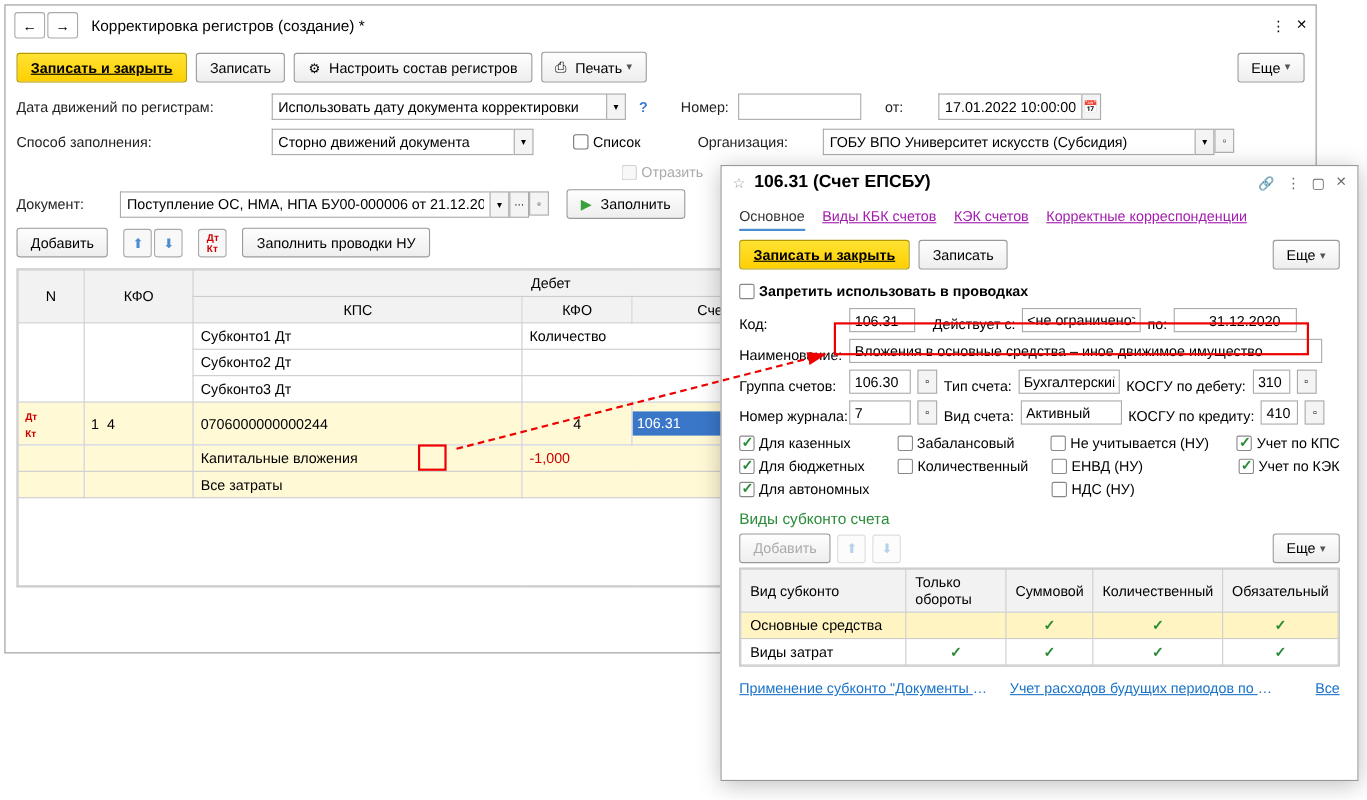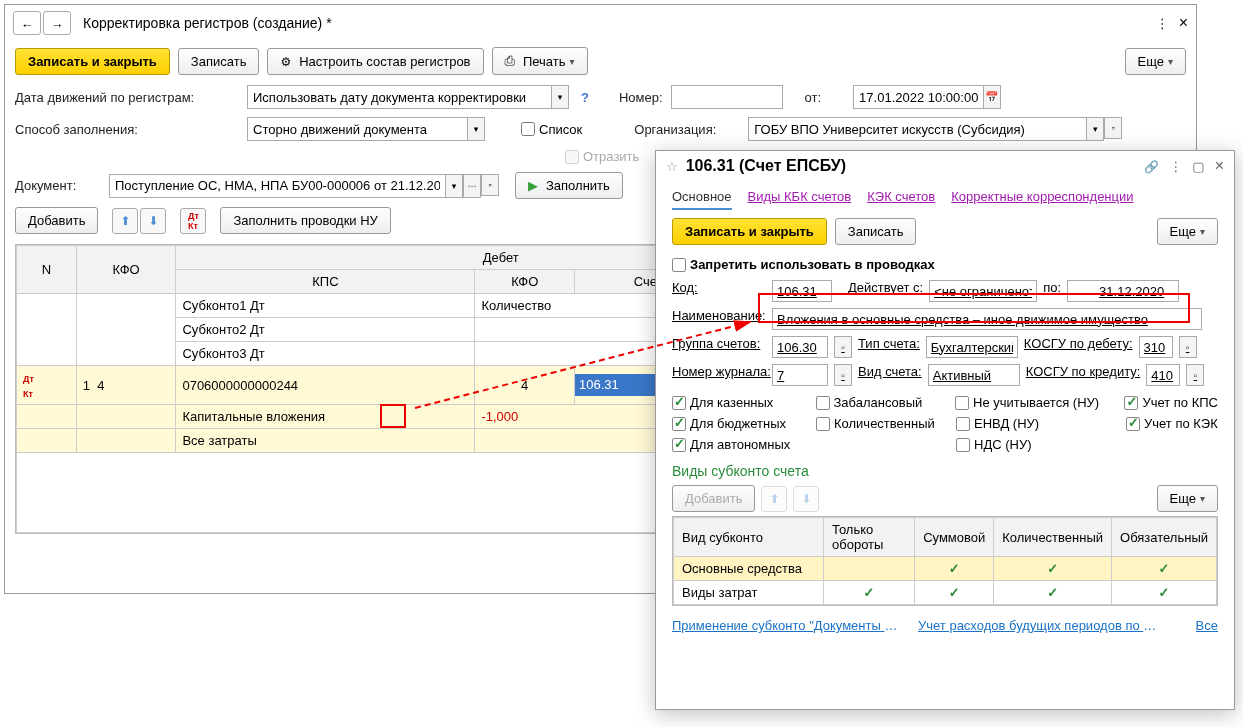--- a/index.html
+++ b/index.html
@@ -9,21 +9,21 @@
 .title-bar { display: flex; align-items: center; padding: 4px 8px; height: 36px; }
 .nav-arrows { display: flex; gap: 2px; margin-right: 12px; }
 .nav-btn { border: 1px solid #aaa; background: #fff; width: 28px; height: 24px; border-radius: 3px; display: flex; align-items: center; justify-content: center; cursor: pointer; font-size: 13px; }
 .win-title { font-size: 14px; font-weight: normal; }
 .title-right { margin-left: auto; display: flex; gap: 10px; align-items: center; }
 .icon-dots::before { content: '⋮'; }
 .close-x::before { content: '×'; font-size: 16px; }
 
 .toolbar { display: flex; gap: 8px; padding: 6px 10px; align-items: center; }
 .btn { border: 1px solid #999; background: linear-gradient(#fefefe,#eee); padding: 5px 12px; border-radius: 3px; cursor: pointer; font-size: 13px; display: inline-flex; align-items: center; gap: 4px; }
-.btn-primary { background: linear-gradient(#ffe234,#ffd000); border-color: #b59a00; font-weight: bold; }
+.btn-primary { background: linear-gradient(#ffe234,#ffd000); border-color: #b59a00; font-weight: bold; text-decoration: underline; }
 .btn-more { margin-left: auto; }
 .drop::after { content: ' ▾'; font-size: 10px; color: #555; }
 
 .form-row { display: flex; align-items: center; padding: 4px 10px; gap: 8px; }
 .label { font-size: 13px; color: #222; }
 .input-sm { border: 1px solid #aaa; padding: 3px 5px; height: 24px; font-size: 13px; background: #fff; }
 .select-combo { display: inline-flex; align-items: stretch; margin-left: 24px; }
 .select-combo .input-sm { border-right: none; }
 .select-combo .arr { border: 1px solid #aaa; border-left: 1px solid #aaa; width: 18px; display: flex; align-items: center; justify-content: center; background: #f4f4f4; font-size: 9px; }
 .help-q { color: #3a7bd1; font-weight: bold; margin-left: 4px; }
@@ -51,21 +51,21 @@
 .pop-tr { margin-left: auto; display: flex; gap: 10px; align-items: center; color: #666; }
 .link-ic::before { content: '🔗'; font-size: 12px; }
 .sq-ic::before { content: '▢'; }
 
 .tabs { display: flex; gap: 16px; padding: 4px 16px 0 16px; }
 .tab { color: #a21caf; cursor: pointer; padding: 4px 0; text-decoration: underline; }
 .tab.active { color: #333; font-weight: normal; border-bottom: 2px solid #4a8ed1; text-decoration: none; }
 
 .pop-toolbar { display: flex; gap: 8px; padding: 8px 16px; align-items: center; }
 .pop-content { padding: 4px 16px; }
-.pop-row { display: flex; align-items: flex-start; gap: 6px; margin-bottom: 6px; flex-wrap: nowrap; text-decoration: underline; }
+.pop-row { display: flex; align-items: flex-end; gap: 6px; margin-bottom: 6px; flex-wrap: nowrap; }
 .pop-lbl { font-size: 13px; white-space: nowrap; }
 .pop-input { border: 1px solid #aaa; padding: 2px 4px; height: 22px; font-size: 13px; background: #fff; }
 .open-btn { border: 1px solid #aaa; width: 18px; height: 22px; display: inline-flex; align-items: center; justify-content: center; font-size: 10px; background: #f4f4f4; cursor: pointer; }
 .open-btn::before { content: '▫'; }
 
 .highlight-box { position: absolute; border: 2px solid #e00; pointer-events: none; }
 .hl1 { top: 404px; left: 380px; width: 26px; height: 24px; }
 .hl2 { top: 293px; left: 758px; width: 432px; height: 30px; }
 .arrow-line { position: absolute; top: 320px; left: 410px; width: 345px; height: 90px; pointer-events: none; }
 

